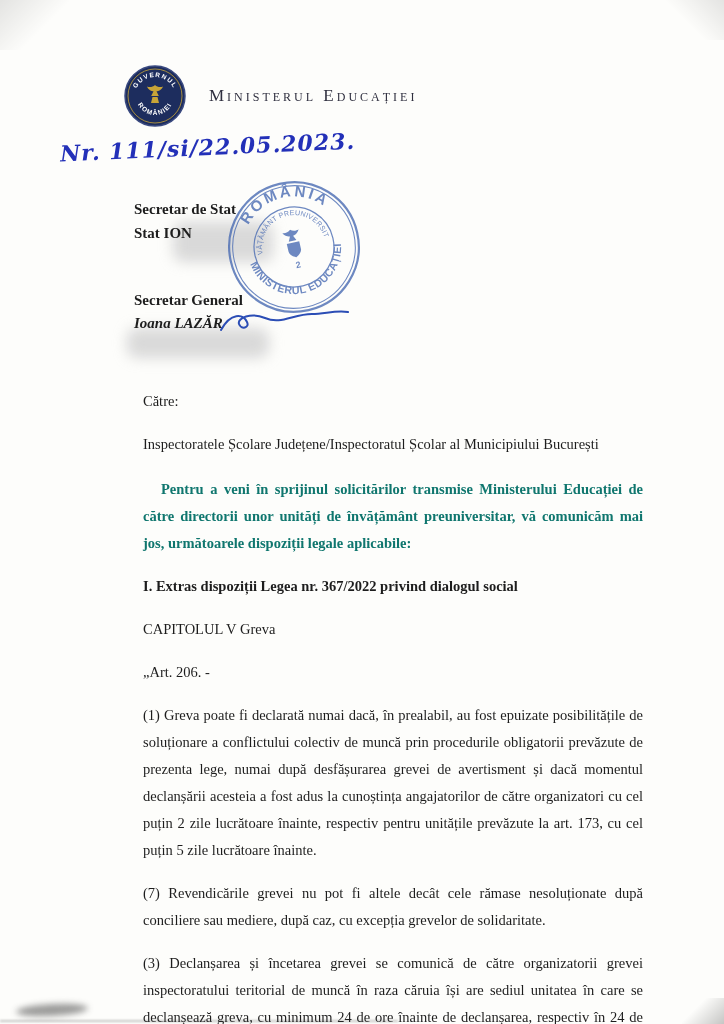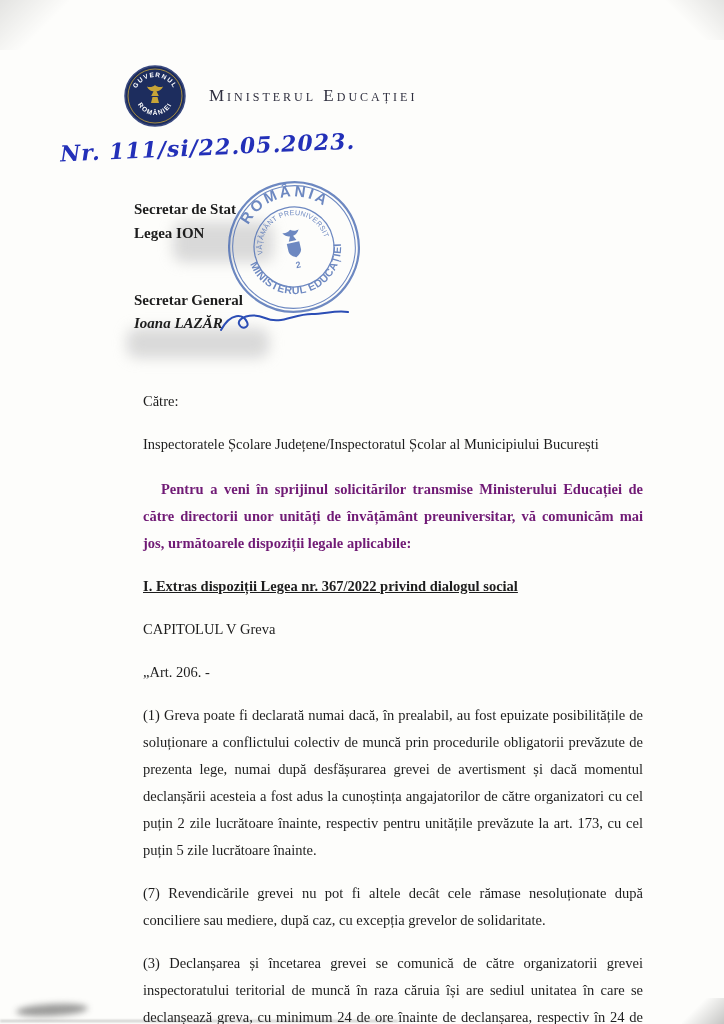--- a/index.html
+++ b/index.html
@@ -54,22 +54,22 @@
   .signature-svg { position:absolute; left:90px; top:104px; }
 
   
   .body-block {
     position:absolute; top:372px; left:127px; width:532px;
     font-size:14.5px; line-height:27px;
   }
   .body-block p { margin:16px; }
   .addr-label { }
   .addr-value { }
-  .intro   { margin-top:18px !important; font-weight:bold; text-indent:18px; text-align:justify; color:#701a75; }
-  .heading { margin-top:8px  !important; font-weight:bold; text-decoration:underline; }
+  .intro   { margin-top:18px !important; font-weight:bold; text-indent:18px; text-align:justify; color:#0f766e; }
+  .heading { margin-top:8px  !important; font-weight:bold; }
   .chapter { margin-top:8px  !important; }
   .article { margin-top:8px  !important; }
   .para    { margin-top:15px !important; text-align:justify; }
 
   
   .artifact-tl { position:absolute; left:0; top:0; width:70px; height:50px;
     background:linear-gradient(135deg, rgba(0,0,0,0.10), transparent 60%); }
   .artifact-tr { position:absolute; right:0; top:0; width:60px; height:40px;
     background:linear-gradient(225deg, rgba(0,0,0,0.10), transparent 60%); }
   .artifact-br { position:absolute; right:0; bottom:0; width:42px; height:26px;
@@ -109,21 +109,21 @@
     <div class="ministry-name">Ministerul Educației</div>
   </div>
 
   <div class="handwritten">Nr. 111/si/22.05.2023.</div>
 
   <div class="sig-section">
     <div class="redact redact-1"></div>
     <div class="redact redact-2"></div>
 
     <div class="sig-line sig-title-1">Secretar de Stat</div>
-    <div class="sig-line sig-name-1">Legea ION</div>
+    <div class="sig-line sig-name-1">Stat ION</div>
     <div class="sig-line sig-title-2">Secretar General</div>
     <div class="sig-line sig-name-2">Ioana LAZĂR</div>
 
     <svg class="stamp" viewBox="0 0 160 160" width="142" height="142">
       <g fill="none" stroke="#4a6cb3">
         <circle cx="80" cy="80" r="73" stroke-width="2.5"></circle>
         <circle cx="80" cy="80" r="69" stroke-width="1.2"></circle>
         <circle cx="80" cy="80" r="45" stroke-width="1.4"></circle>
       </g>
       <defs>

